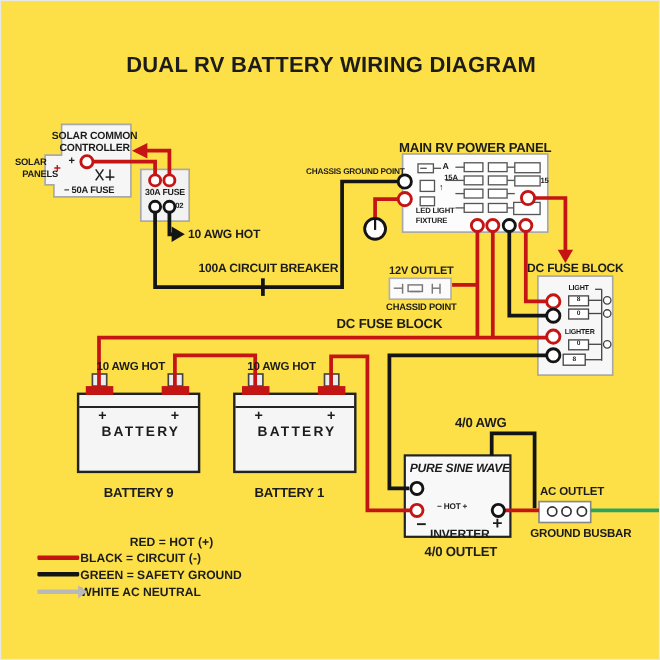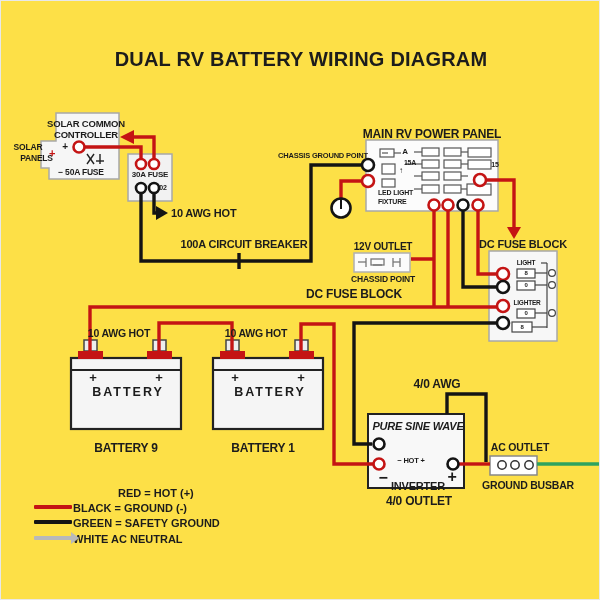--- a/index.html
+++ b/index.html
@@ -233,20 +233,20 @@
   <div class="lbl" style="left:410px;top:456px;font-size:7.5px;">−  HOT  +</div>
   <div class="lbl" style="left:382px;top:469px;font-size:16px;">−</div>
   <div class="lbl" style="left:451px;top:468px;font-size:16px;">+</div>
   <div class="lbl" style="left:418px;top:494px;font-size:12px;">4/0 OUTLET</div>
 
   <div class="lbl" style="left:519px;top:441px;font-size:10.5px;">AC OUTLET</div>
   <div class="lbl" style="left:569px;top:448px;font-size:8px;margin-left:48px;">GROUND</div>
   <div class="lbl" style="left:527px;top:479px;font-size:10.5px;">GROUND BUSBAR</div>
 
   <div class="legend-row" style="top:486px;padding-left:45px;">RED = HOT (+)</div>
-  <div class="legend-row" style="top:501px;">BLACK = GROUND (-)</div>
+  <div class="legend-row" style="top:501px;">BLACK = CIRCUIT (-)</div>
   <div class="legend-row" style="top:516px;">GREEN = SAFETY GROUND</div>
   <div class="legend-row" style="top:532px;">WHITE AC NEUTRAL</div>
   <div class="sw sw-red" style="top:504px;"></div>
   <div class="sw sw-black" style="top:519px;"></div>
   <div class="sw sw-gray" style="top:535px;"></div>
 
 </div>
 
 </body></html>

